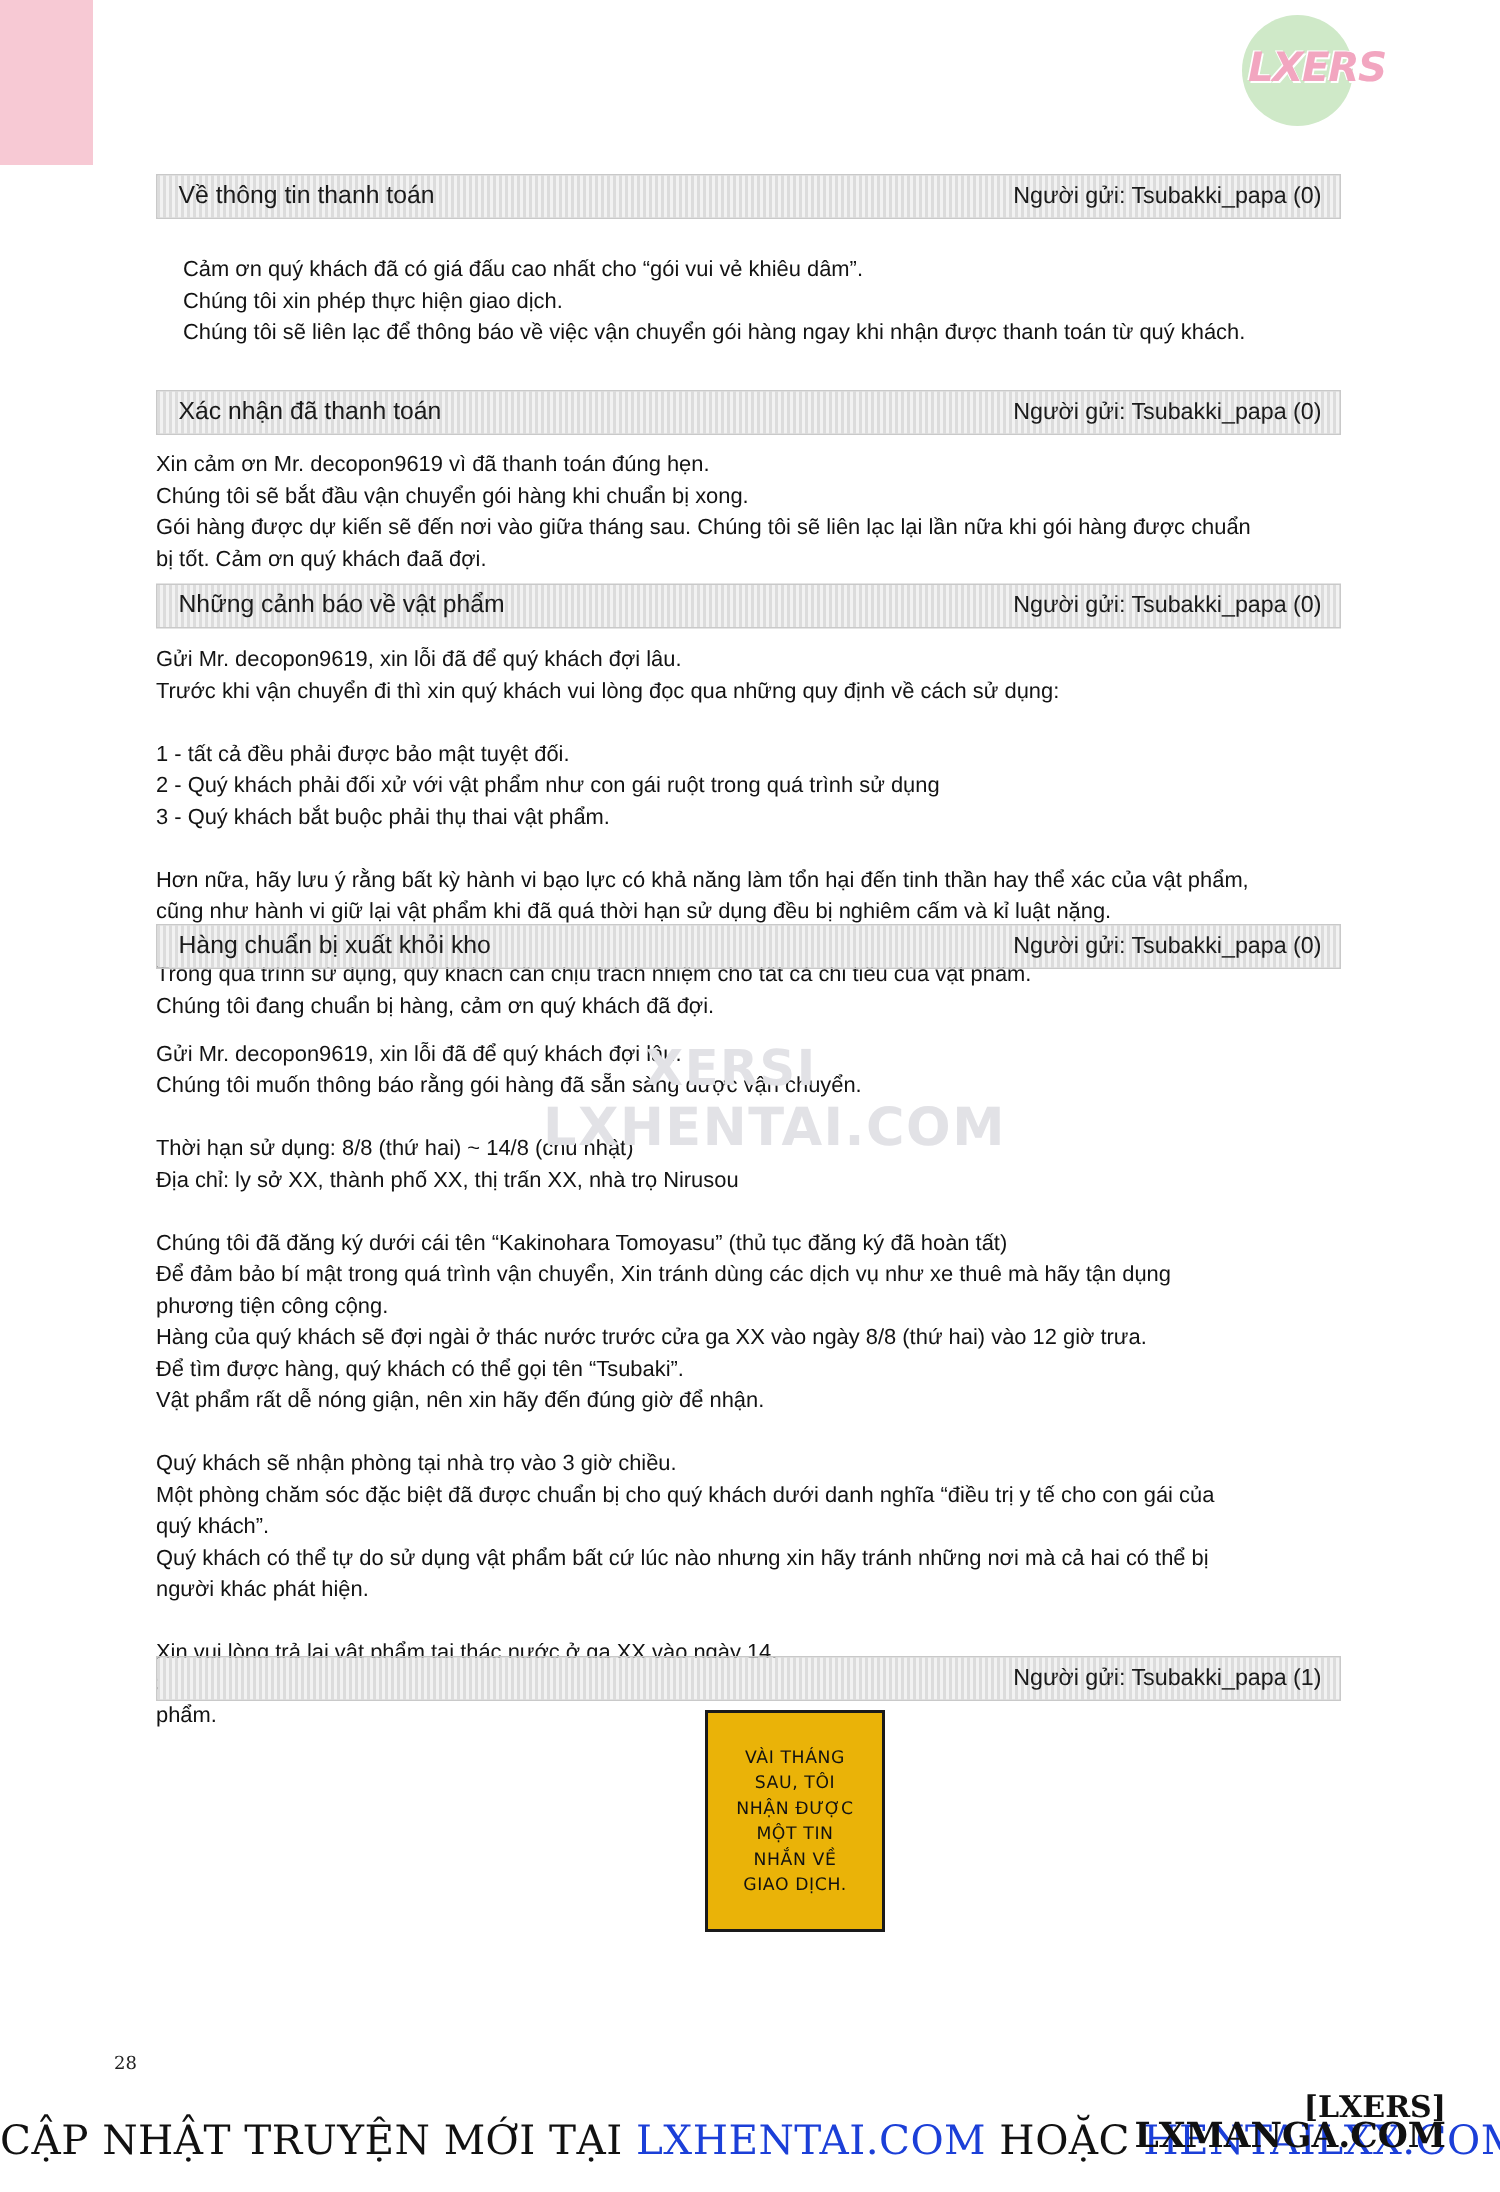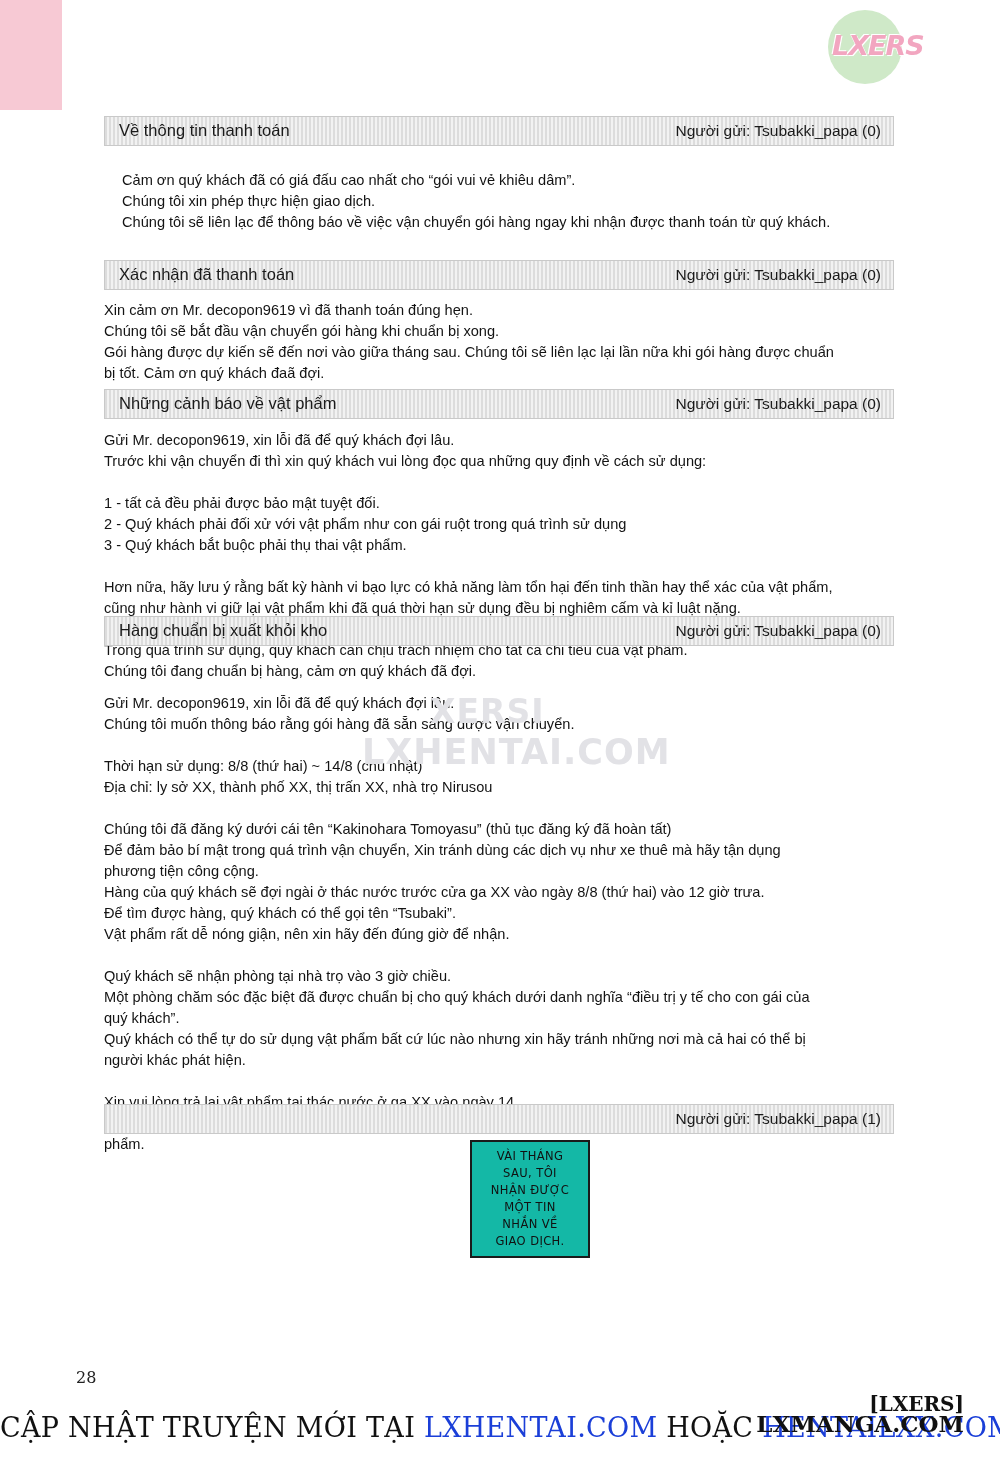--- a/index.html
+++ b/index.html
@@ -131,22 +131,22 @@
   }
   .wm-1 { left: 430px; top: 692px; }
   .wm-2 { left: 362px; top: 732px; font-size: 35px; }
 
   
   .narration {
     position: absolute;
     left: 470px;
     top: 1140px;
     width: 120px;
-    height: 118px;
-    background: #14b8a6;
+    height: 148px;
+    background: #eab308;
     border: 2px solid #1a1a1a;
     box-sizing: border-box;
     display: flex;
     align-items: center;
     justify-content: center;
   }
   .narration-text {
     font-family: "DejaVu Sans", sans-serif;
     font-size: 11.5px;
     line-height: 17px;
@@ -155,21 +155,21 @@
     color: #111;
     white-space: pre-line;
   }
 
   
   .page-number {
     position: absolute;
     left: 76px;
     top: 1368px;
     font-family: "DejaVu Serif", serif;
-    font-size: 16px;
+    font-size: 12px;
     color: #222;
   }
 
   
   .footer {
     position: absolute;
     left: 0;
     top: 1412px;
     width: 1000px;
     text-align: center;

